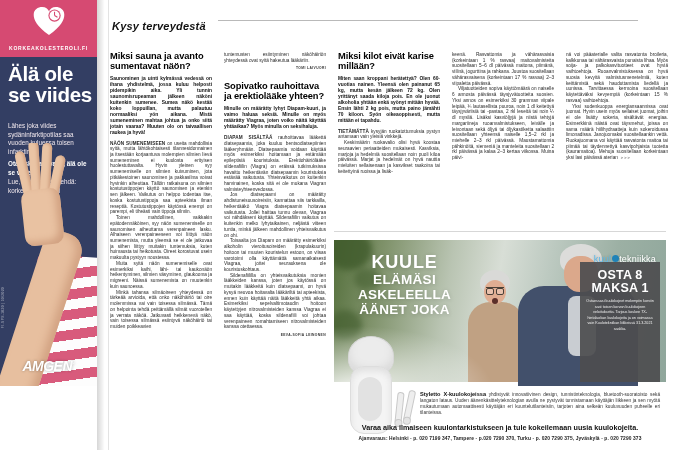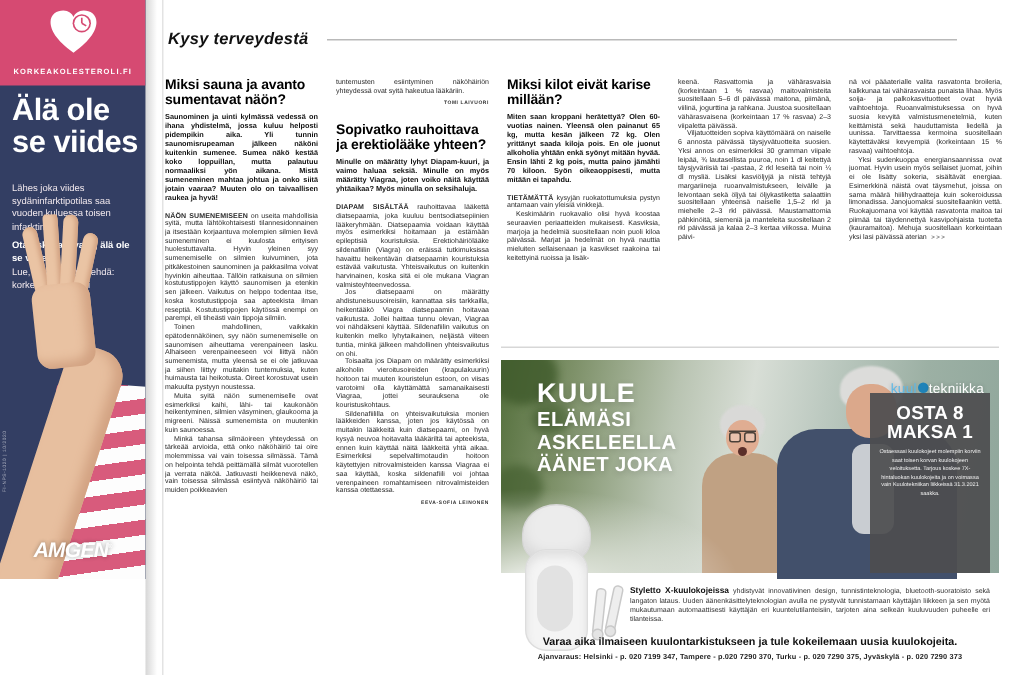--- a/index.html
+++ b/index.html
@@ -29,21 +29,21 @@
   .f2{left:30px;top:-2px;height:57px;transform:rotate(-4deg);}
   .f3{left:41px;top:0px;height:55px;transform:rotate(3deg);}
   .f4{left:52px;top:12px;height:42px;transform:rotate(12deg);}
   .amgen{position:absolute;left:0;right:0;bottom:12px;text-align:center;color:#fff;font-weight:900;
          font-style:italic;font-size:14px;letter-spacing:-.5px;text-shadow:0 0 3px rgba(0,0,0,.35);}
   .amgen sup{font-size:4px;}
   .gutter{position:absolute;left:97px;top:0;width:11px;height:450px;
           background:linear-gradient(90deg,rgba(0,0,0,.16),rgba(0,0,0,0) 70%);border-right:1px solid #e3e3e3;}
 
   
-  .hdr{position:absolute;left:112px;right:36px;top:20px;display:flex;align-items:center;}
+  .hdr{position:absolute;left:112px;right:36px;top:20px;display:flex;}
   .hdr-title{font-style:italic;font-weight:bold;font-size:11px;letter-spacing:.2px;color:#111;white-space:nowrap;}
   .hdr-rule{flex:1;height:1px;background:#b9b9b9;margin-left:12px;}
 
   .cols{position:absolute;left:110px;top:52px;width:558px;height:388px;display:flex;gap:12px;}
   .col{flex:1;overflow:hidden;}
   .col1,.col2{height:388px;}
   .col3,.col4,.col5{height:172px;}
   .col p{margin:0;font-size:4.7px;line-height:1.22;text-align:justify;color:#2a2a2a;}
   .col p.q{font-weight:bold;font-size:4.9px;color:#111;margin-bottom:5px;}
   .col h3{margin:0 0 4px 0;font-size:9.3px;line-height:1.06;letter-spacing:-.1px;color:#000;}
@@ -78,21 +78,21 @@
   .m-face{position:absolute;right:68px;top:16px;width:34px;height:36px;border-radius:46%;background:#dba88b;}
   .m-body{position:absolute;right:28px;top:46px;width:120px;height:100px;border-radius:26px 26px 0 0;background:#42506b;filter:blur(.5px);}
   .m-shirt{position:absolute;right:70px;top:56px;width:28px;height:60px;background:#c9cdd2;border-radius:8px;filter:blur(.5px);}
 
   .had-logo{position:absolute;top:14px;right:10px;font-size:9px;font-weight:400;letter-spacing:.2px;
             text-shadow:0 0 3px rgba(0,0,0,.25);}
   .had-logo .p1{color:#5fb9e6;}
   .had-logo .dot{display:inline-block;width:7px;height:7px;border-radius:50%;background:#1f83b8;margin:0 .5px 0 .5px;}
   .had-logo .p2{color:#fff;}
   .had-head{position:absolute;left:24px;top:12px;color:#fff;font-weight:900;letter-spacing:.3px;
-            line-height:1.12;text-shadow:0 1px 4px rgba(0,0,0,.18);}
+            line-height:1.12;text-shadow:0 1px 4px rgba(0,0,0,.18);text-align:center;}
   .had-head div{font-size:13.5px;}
   .had-head div:first-child{font-size:18px;letter-spacing:.8px;}
 
   .offer{position:absolute;top:22px;right:6px;width:80px;height:120px;background:rgba(78,78,80,.93);
          color:#fff;text-align:center;box-sizing:border-box;padding:7px 5px 0 5px;}
   .offer-t{font-size:12.5px;font-weight:900;line-height:1.05;letter-spacing:.2px;}
   .offer-b{font-size:3.7px;line-height:1.5;margin-top:4px;color:#f0f0f0;}
 
   .case-lid{position:absolute;left:14px;top:96px;width:44px;height:38px;border-radius:50% 50% 40% 40%;
             background:#ececec;border:1px solid #d7d7d7;box-shadow:inset 0 -6px 8px #d9d9d9;}

